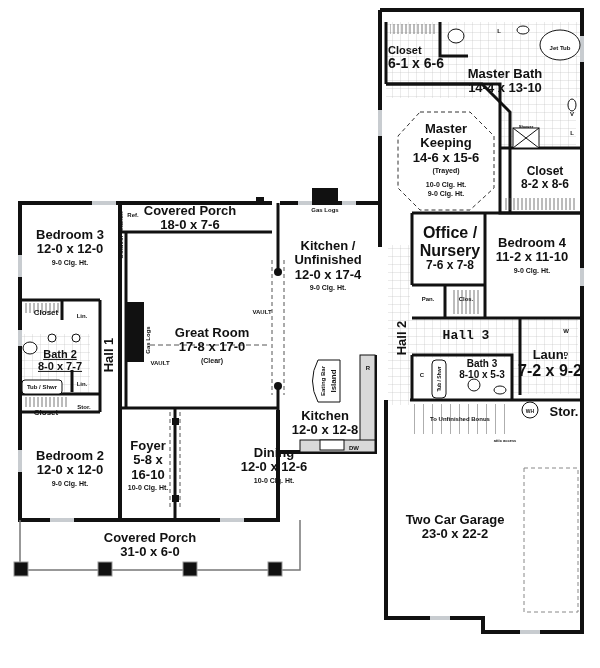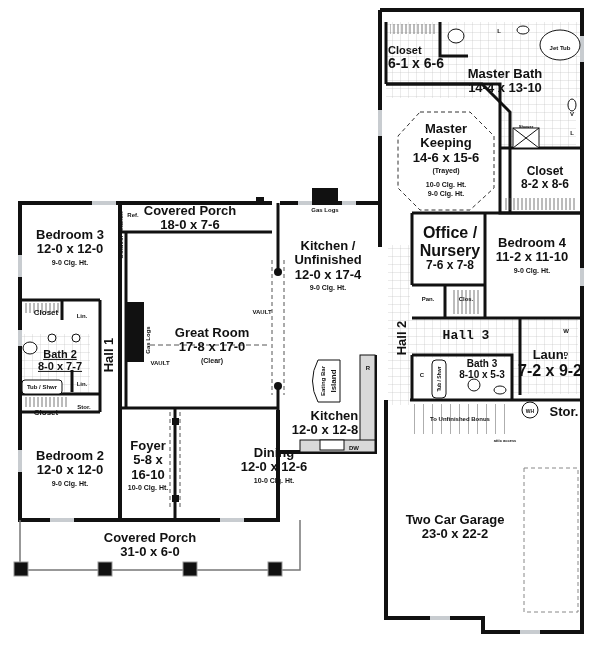--- a/index.html
+++ b/index.html
@@ -189,21 +189,21 @@
   <span class="name">Foyer</span>
   <span class="dim">5-8 x</span>
   <span class="dim">16-10</span>
   <span class="sub">10-0 Clg. Ht.</span>
 </div>
 <div class="lbl" style="left:232px;top:465px;margin-left:42px;">
   <span class="name">Dining</span>
   <span class="dim">12-0 x 12-6</span>
   <span class="sub">10-0 Clg. Ht.</span>
 </div>
-<div class="lbl" style="left:325px;top:423px;text-align:right;">
+<div class="lbl" style="left:325px;top:423px;">
   <span class="name">Kitchen</span>
   <span class="dim">12-0 x 12-8</span>
 </div>
 <div class="lbl" style="left:150px;top:545px;">
   <span class="name">Covered Porch</span>
   <span class="dim">31-0 x 6-0</span>
 </div>
 
 <div class="lbl" style="left:416px;top:58px;text-align:left;">
   <span class="name" style="font-size:11px">Closet</span>

